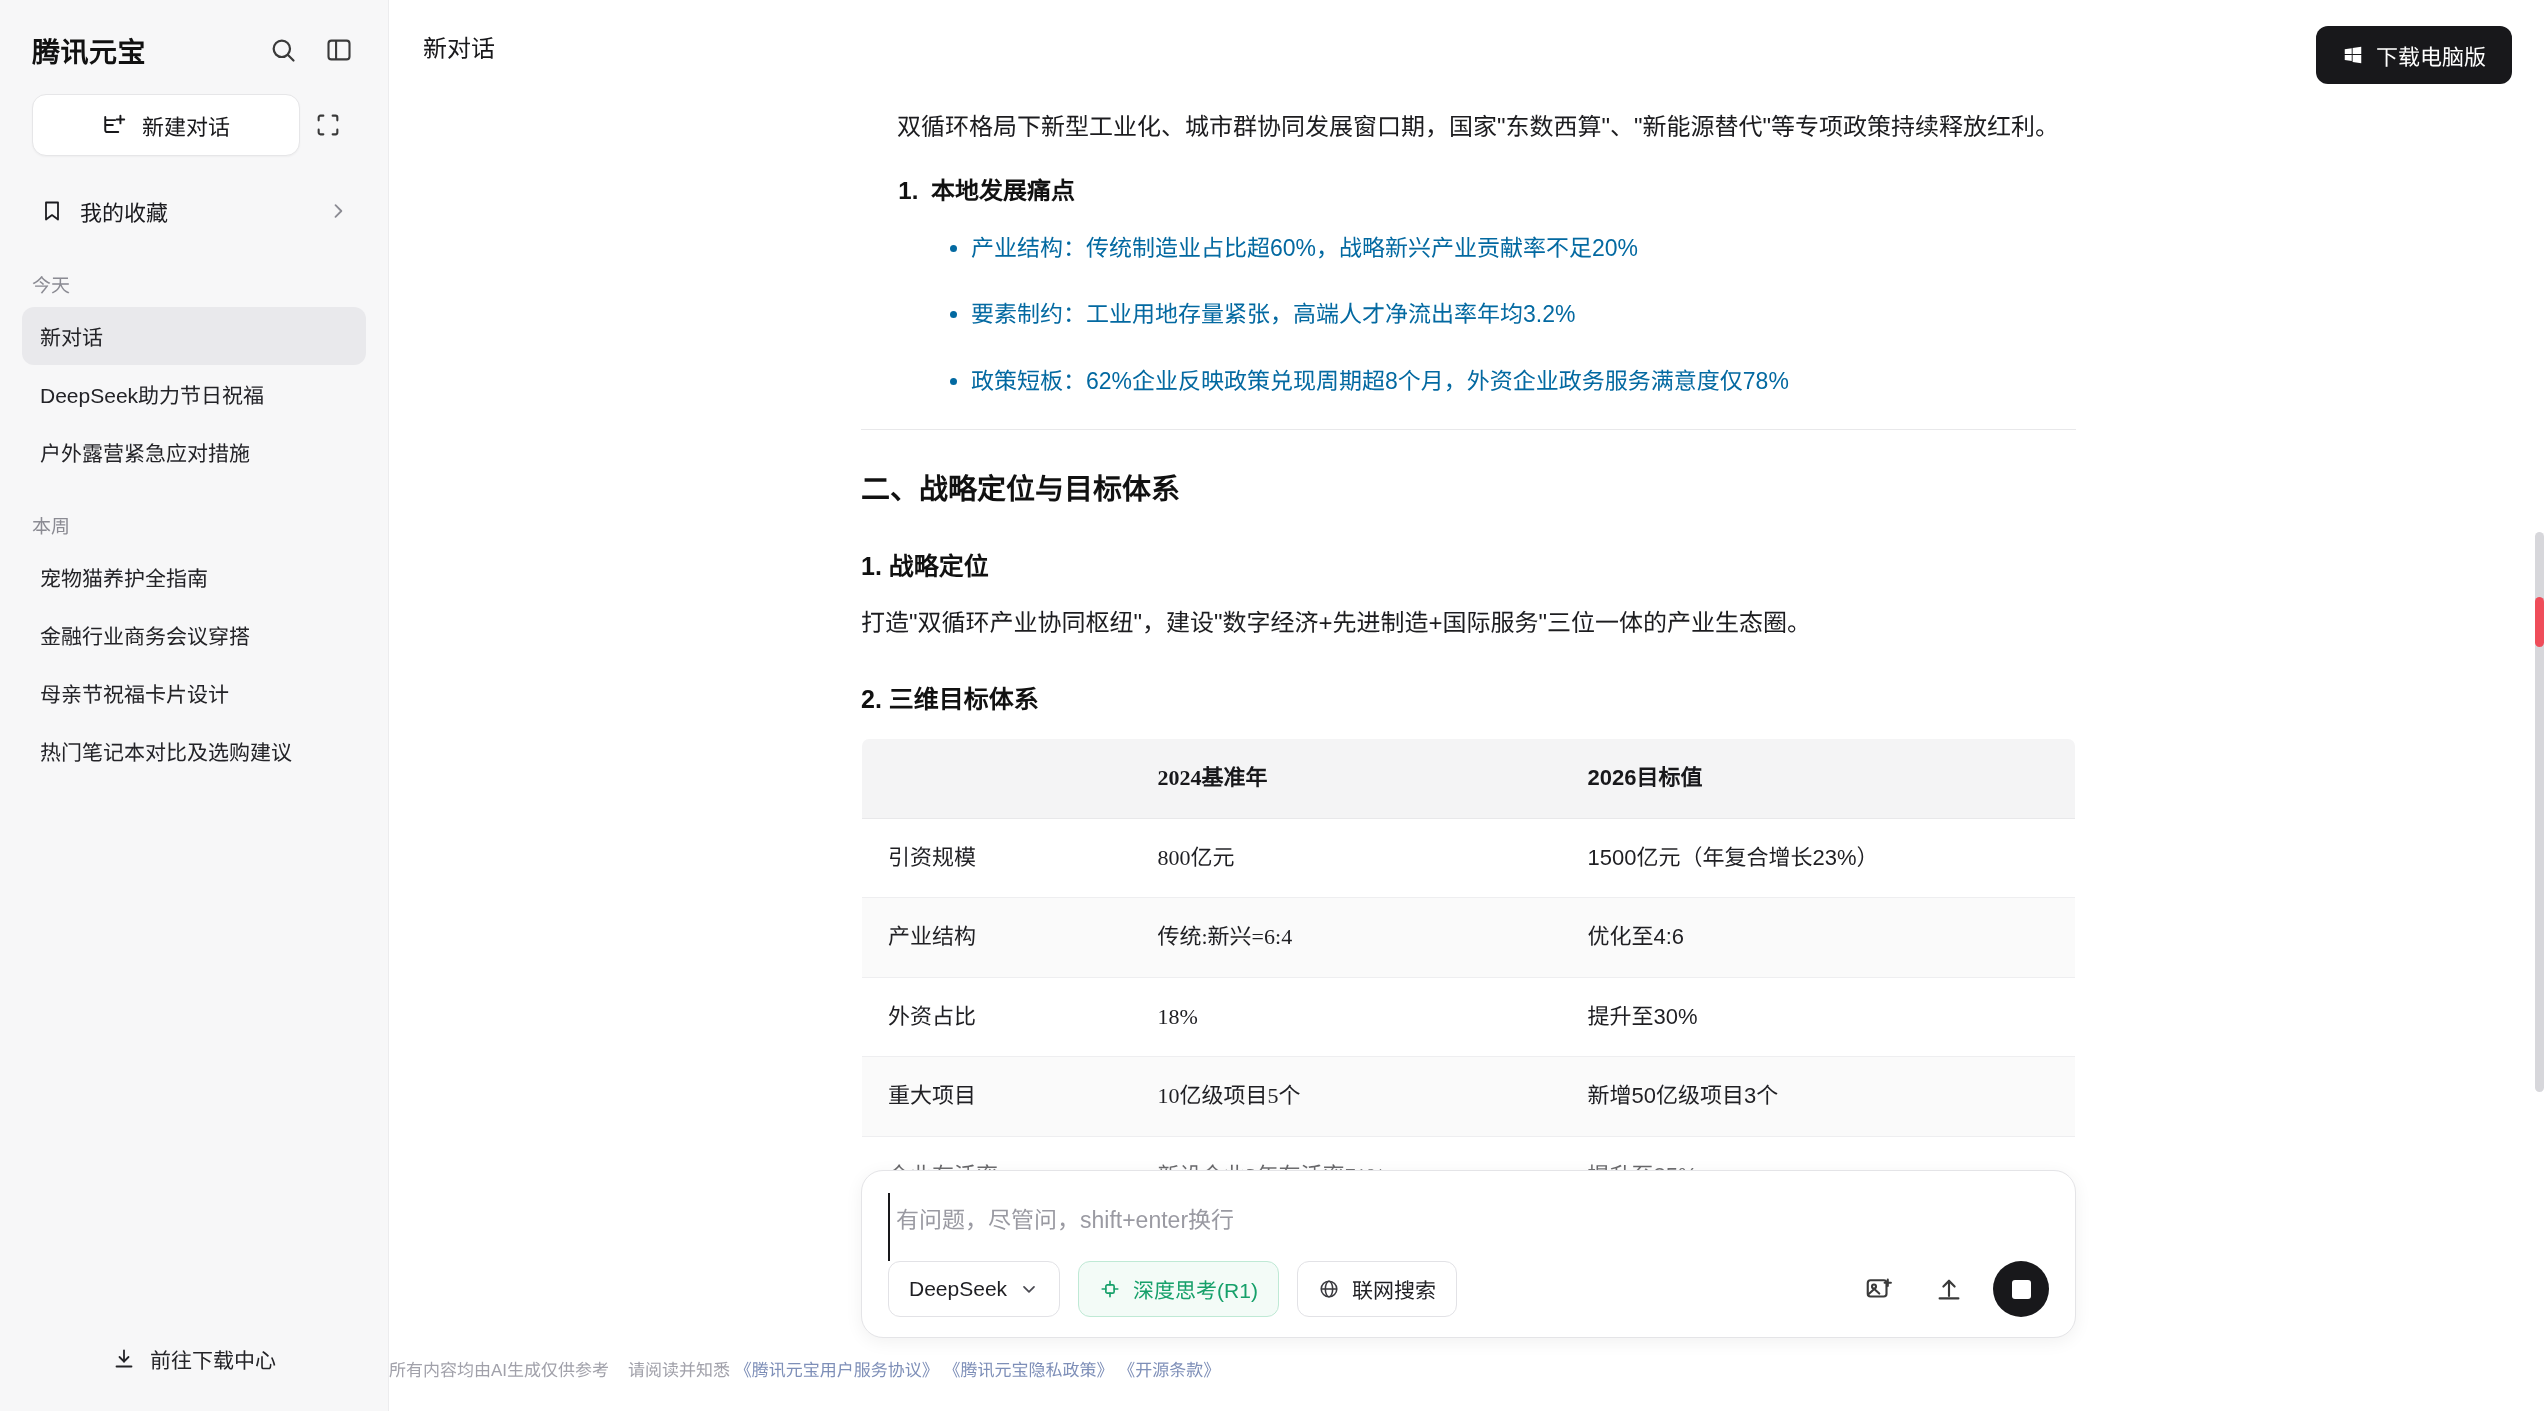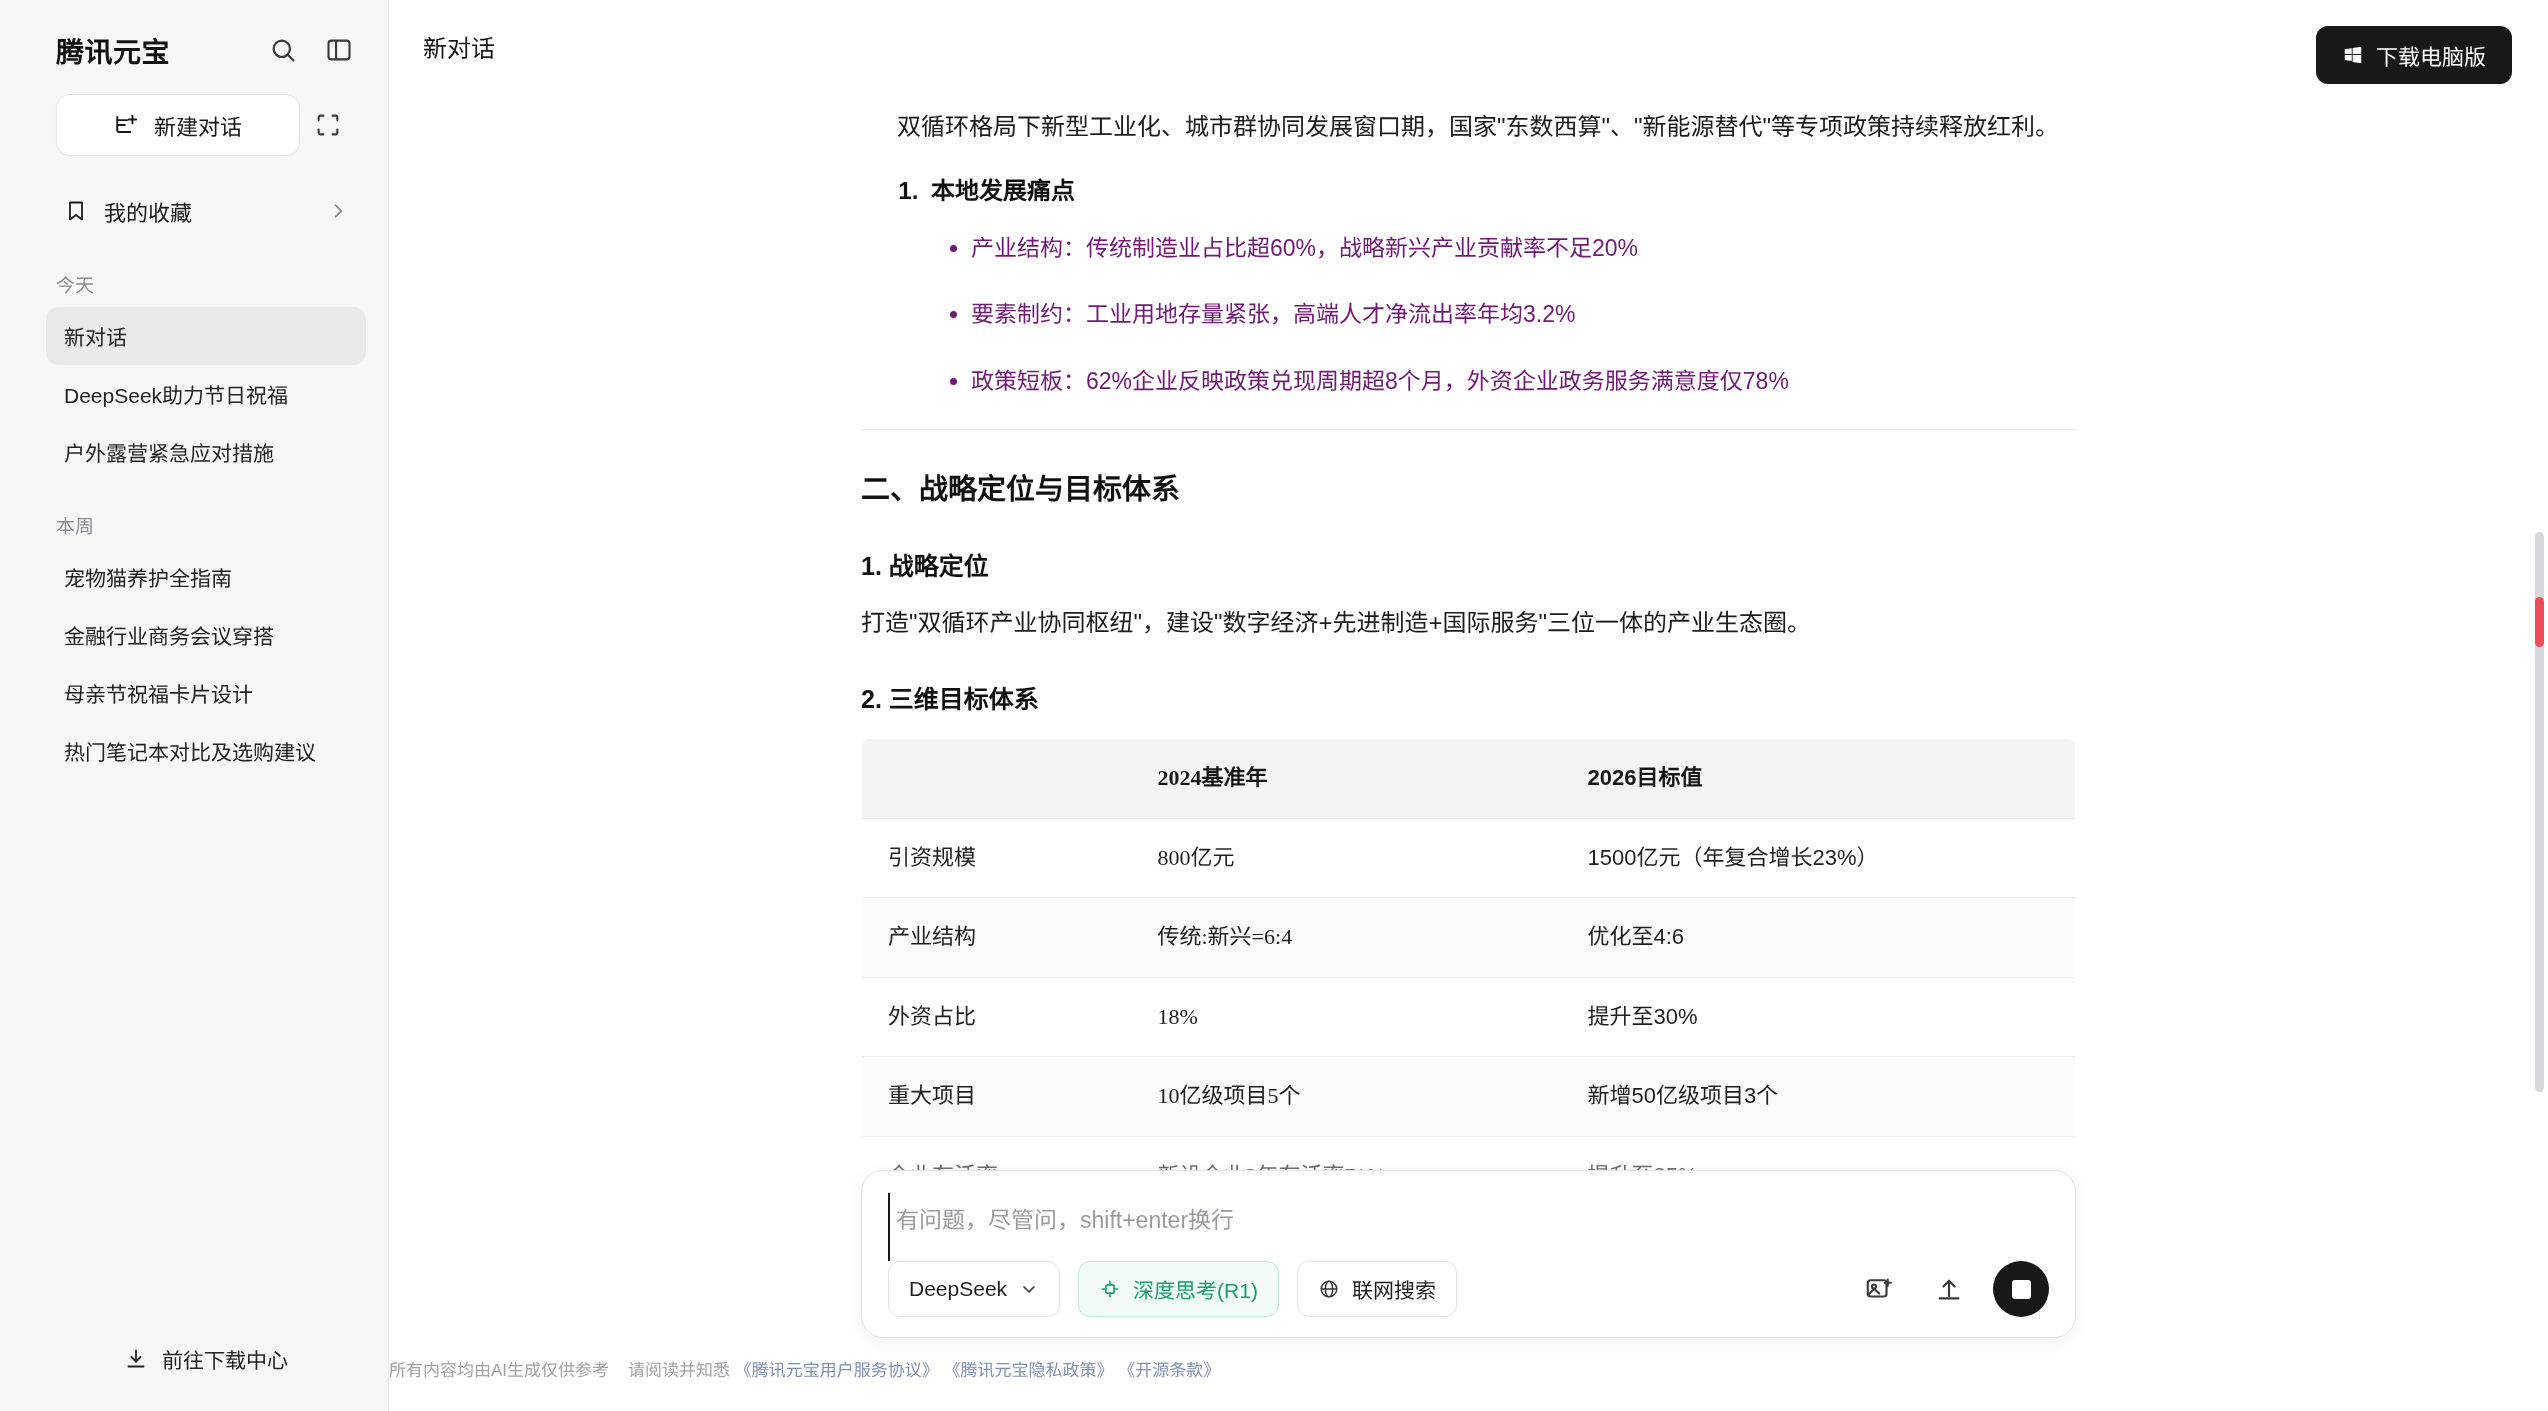--- a/index.html
+++ b/index.html
@@ -12,21 +12,20 @@
   }
   .app { display: flex; width: 2548px; height: 1411px; position: relative; }
 
   
   .sidebar {
     width: 389px; height: 100%;
     background: #f7f7f8;
     border-right: 1px solid #ececee;
     display: flex; flex-direction: column;
     position: relative;
-    padding-left: 24px;
   }
   .sb-top {
     display: flex; align-items: center; justify-content: space-between;
     padding: 30px 32px 18px 32px;
   }
   .brand { font-size: 28px; font-weight: 700; color: #111; letter-spacing: .5px; }
   .sb-top-icons { display: flex; align-items: center; gap: 22px; }
   .icon-btn {
     width: 34px; height: 34px; display: flex; align-items: center; justify-content: center;
     cursor: pointer; color: #3a3a3a;
@@ -90,21 +89,21 @@
 
   .scroll-area { flex: 1; position: relative; overflow: hidden; }
   .content {
     width: 1215px; margin: 0 auto; padding-top: 14px;
     font-size: 23px; line-height: 1.75; color: #1c1c1f;
   }
   .para-top { font-size: 24px; color: #1c1c1f; padding-left: 36px; }
   ol.lvl1 { list-style: decimal; margin: 22px 0 0 0; padding-left: 64px; }
   ol.lvl1 > li { font-size: 24px; font-weight: 700; color: #111; padding-left: 6px; }
   ul.bul { list-style: disc; margin: 16px 0 0 0; padding-left: 40px; }
-  ul.bul > li { font-size: 23px; font-weight: 400; color: #701a75; margin-bottom: 26px; }
+  ul.bul > li { font-size: 23px; font-weight: 400; color: #0369a1; margin-bottom: 26px; }
   hr.sep { border: 0; border-top: 1px solid #e8e8ea; margin: 28px 0 34px 0; }
   h2.h2 { font-size: 29px; font-weight: 700; color: #111; margin: 0 0 30px 0; }
   h3.h3 { font-size: 25px; font-weight: 700; color: #111; margin: 0 0 14px 0; }
   p.body { font-size: 24px; color: #1c1c1f; margin-bottom: 34px; }
 
   table.tbl {
     width: 100%; border-collapse: collapse; margin-top: 16px;
     border: 1px solid #e8e8ea; border-radius: 8px; overflow: hidden;
     font-size: 22px;
   }

